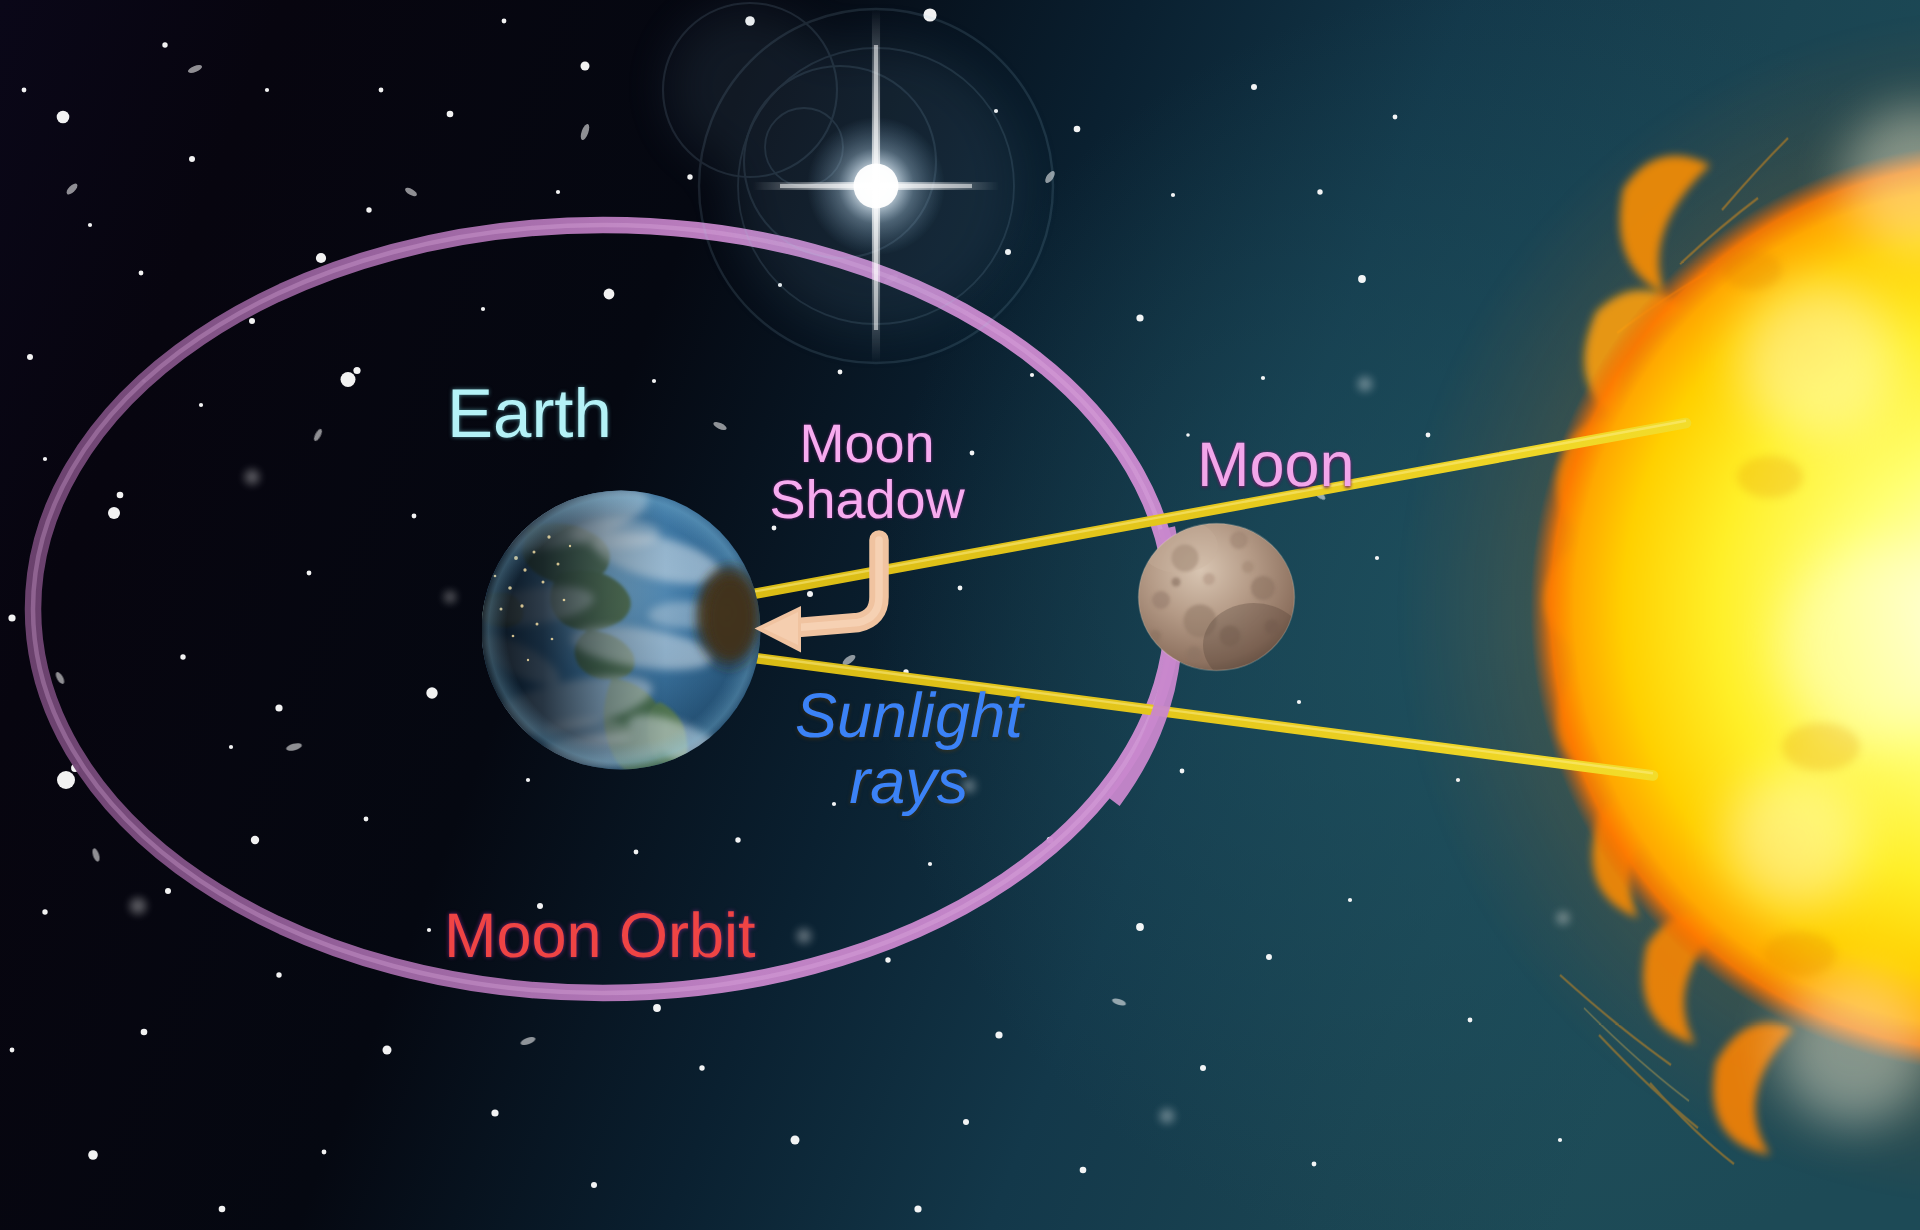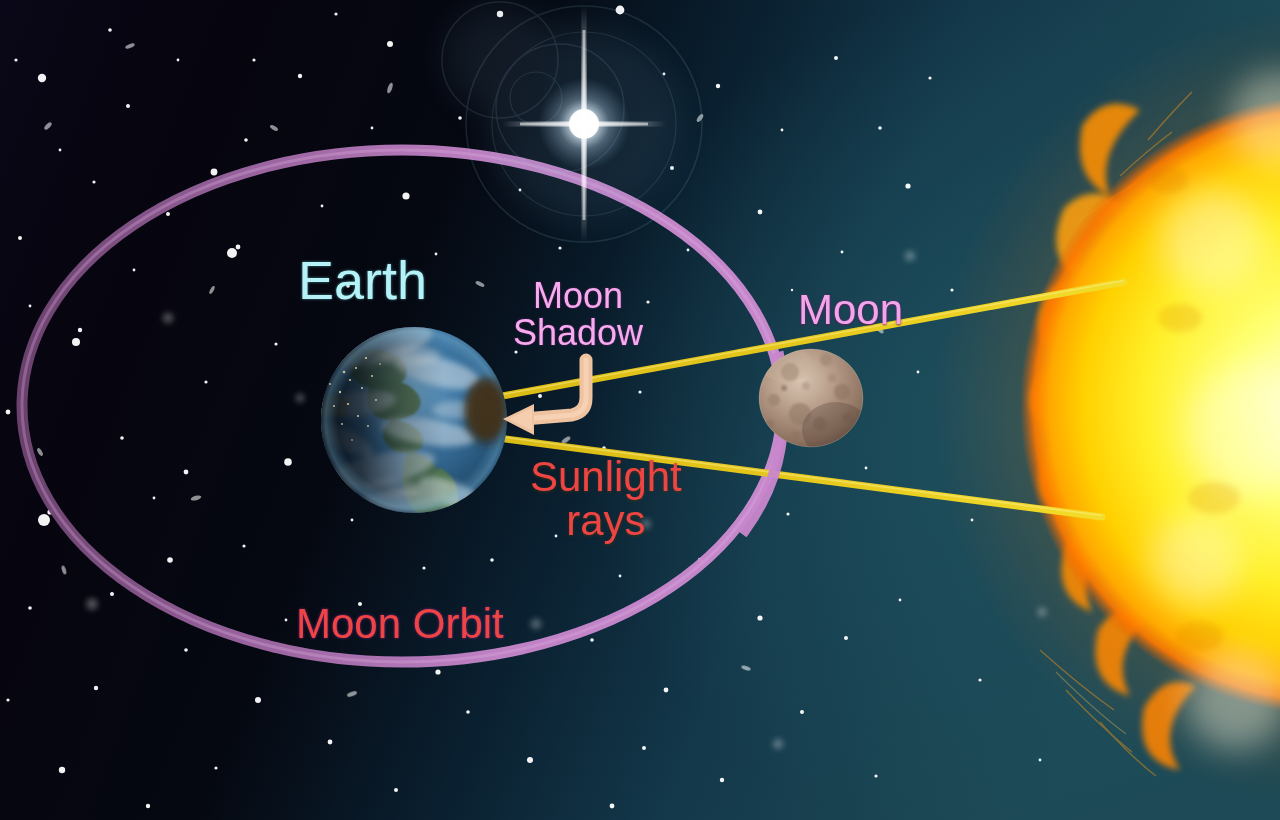--- a/index.html
+++ b/index.html
@@ -26,21 +26,21 @@
   .label {
     position: absolute;
     white-space: pre;
     line-height: 1.04;
     pointer-events: none;
     font-weight: 400;
   }
   #label-earth {
     left: 298px;
     top: 252px;
-    font-size: 54px;
+    font-size: 46px;
     color: #b4f2f7;
     text-shadow: 0 0 3px rgba(120,220,230,0.55);
   }
   #label-moon {
     left: 798px;
     top: 288px;
     font-size: 42px;
     color: #f2a6ea;
     text-shadow: 0 0 2px rgba(150,40,140,0.8), 0 1px 2px rgba(90,20,80,0.7);
   }
@@ -49,23 +49,24 @@
     top: 277px;
     font-size: 36px;
     color: #f7abef;
     text-align: center;
     text-shadow: 0 0 2px rgba(150,40,140,0.75);
   }
   #label-sunlight {
     left: 530px;
     top: 455px;
     font-size: 42px;
-    color: #ef4444;
+    color: #3b82f6;
     text-align: center;
     text-shadow: 0 1px 3px rgba(90,55,0,0.6);
+    font-style: italic;
   }
   #label-moon-orbit {
     left: 296px;
     top: 602px;
     font-size: 42px;
     color: #ef4444;
     text-shadow: 0 0 3px rgba(150,40,140,0.8);
   }
 </style>
 </head>

